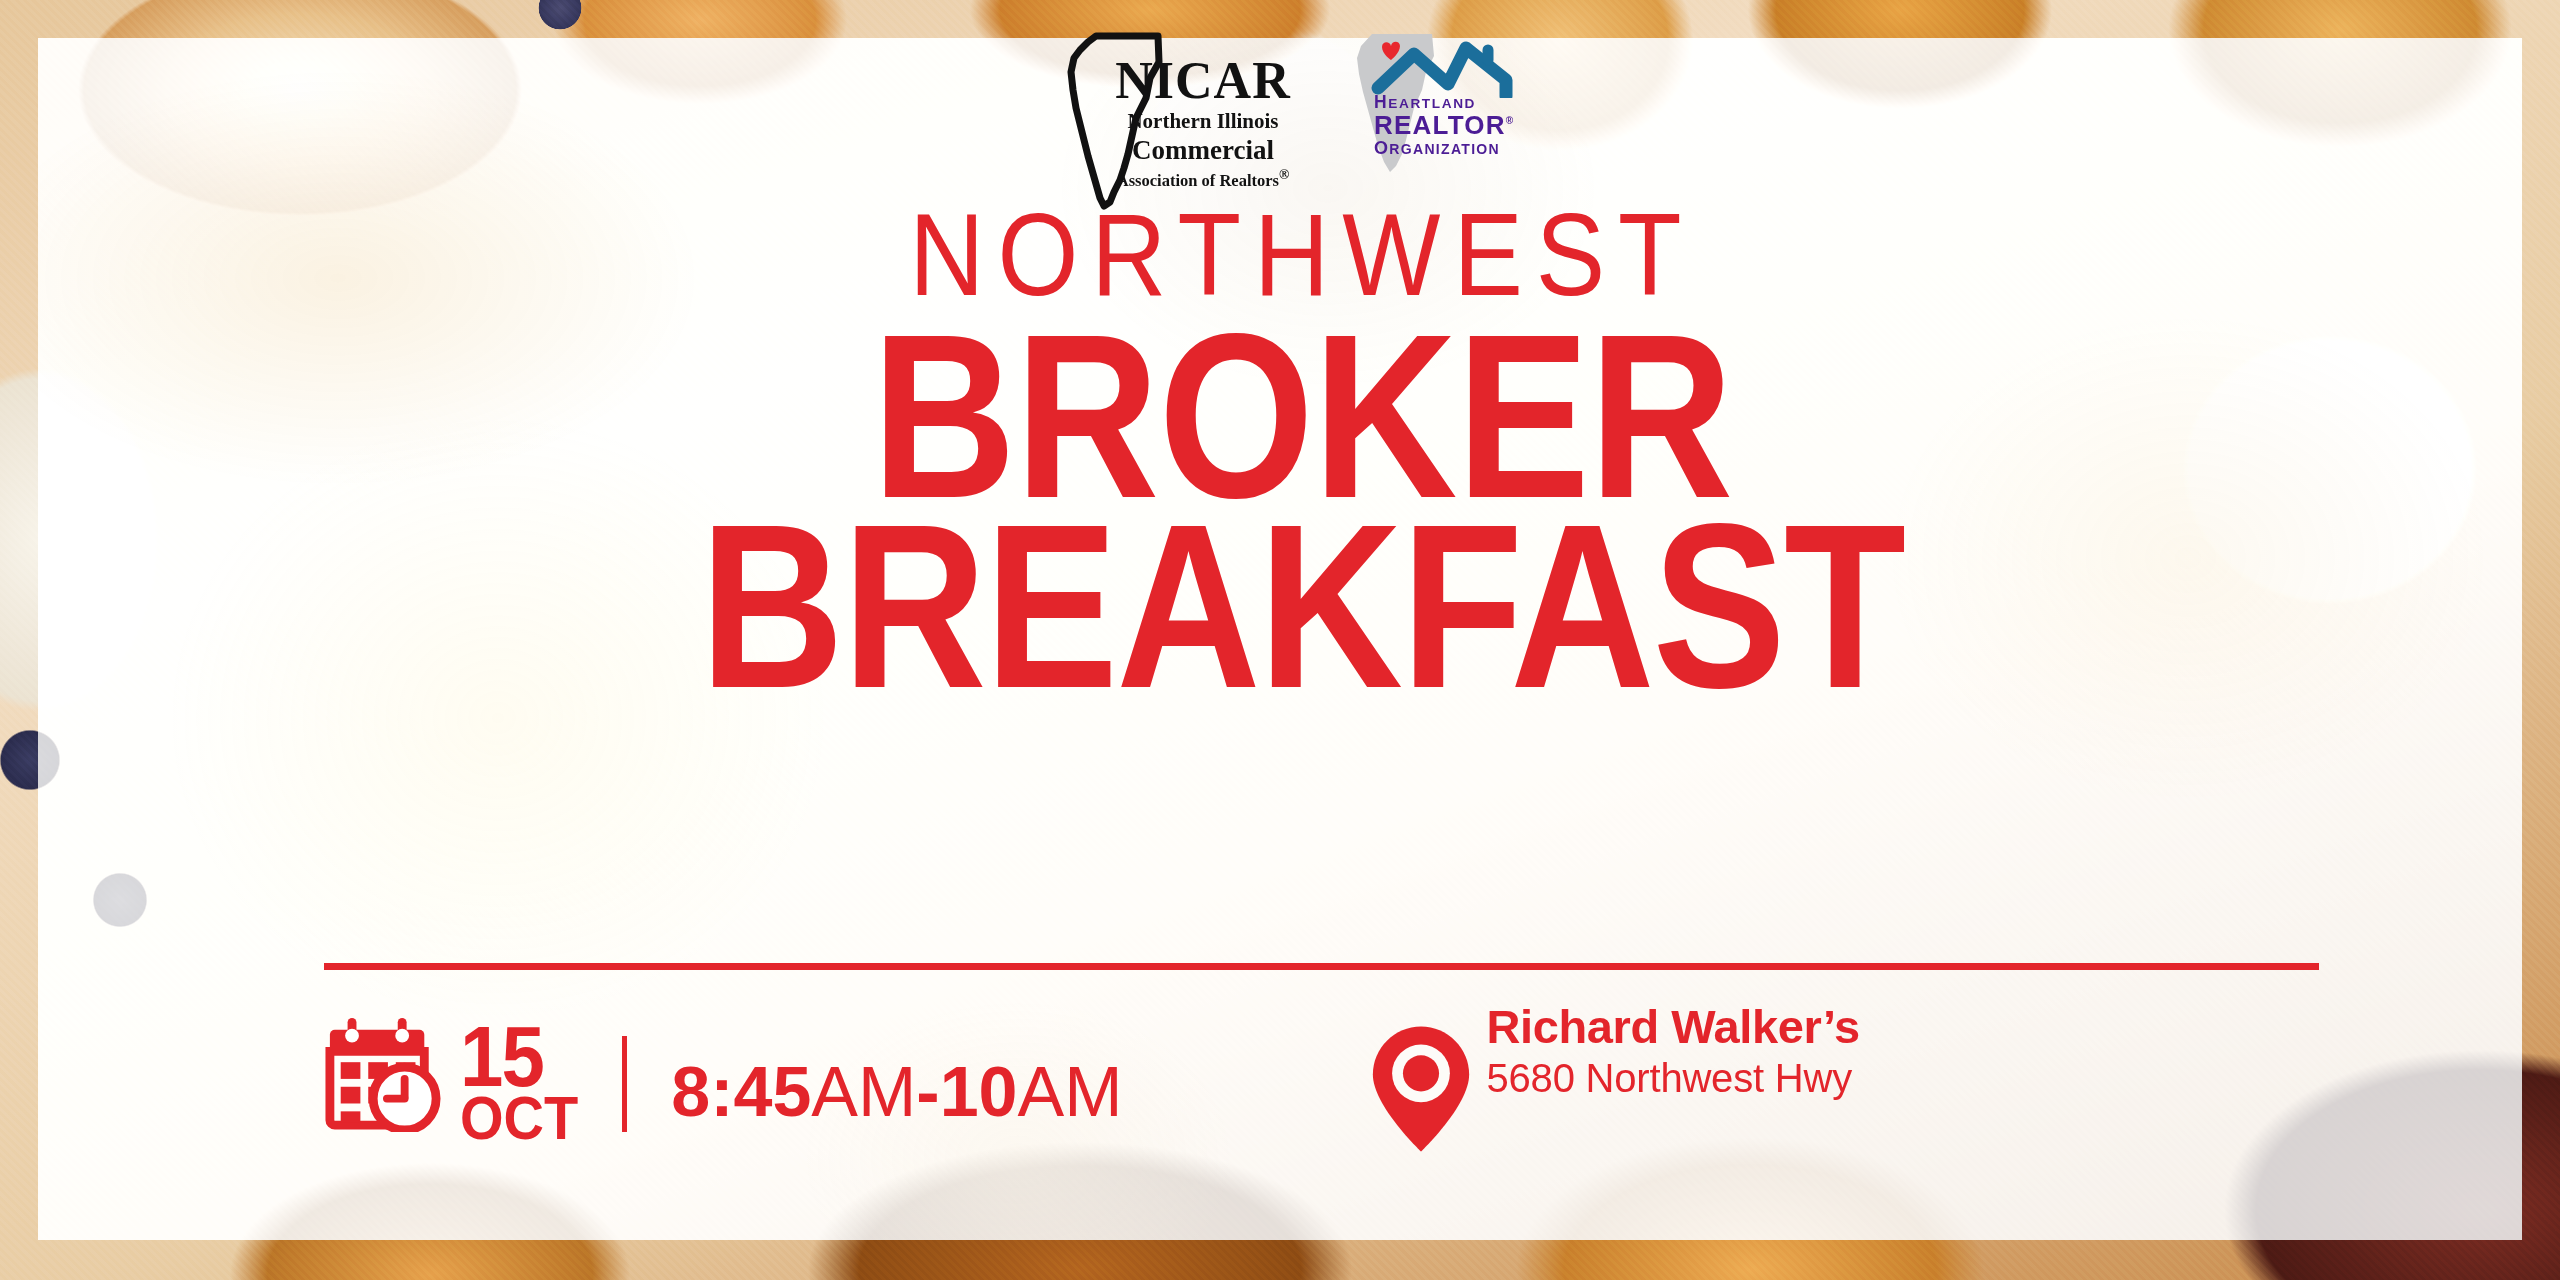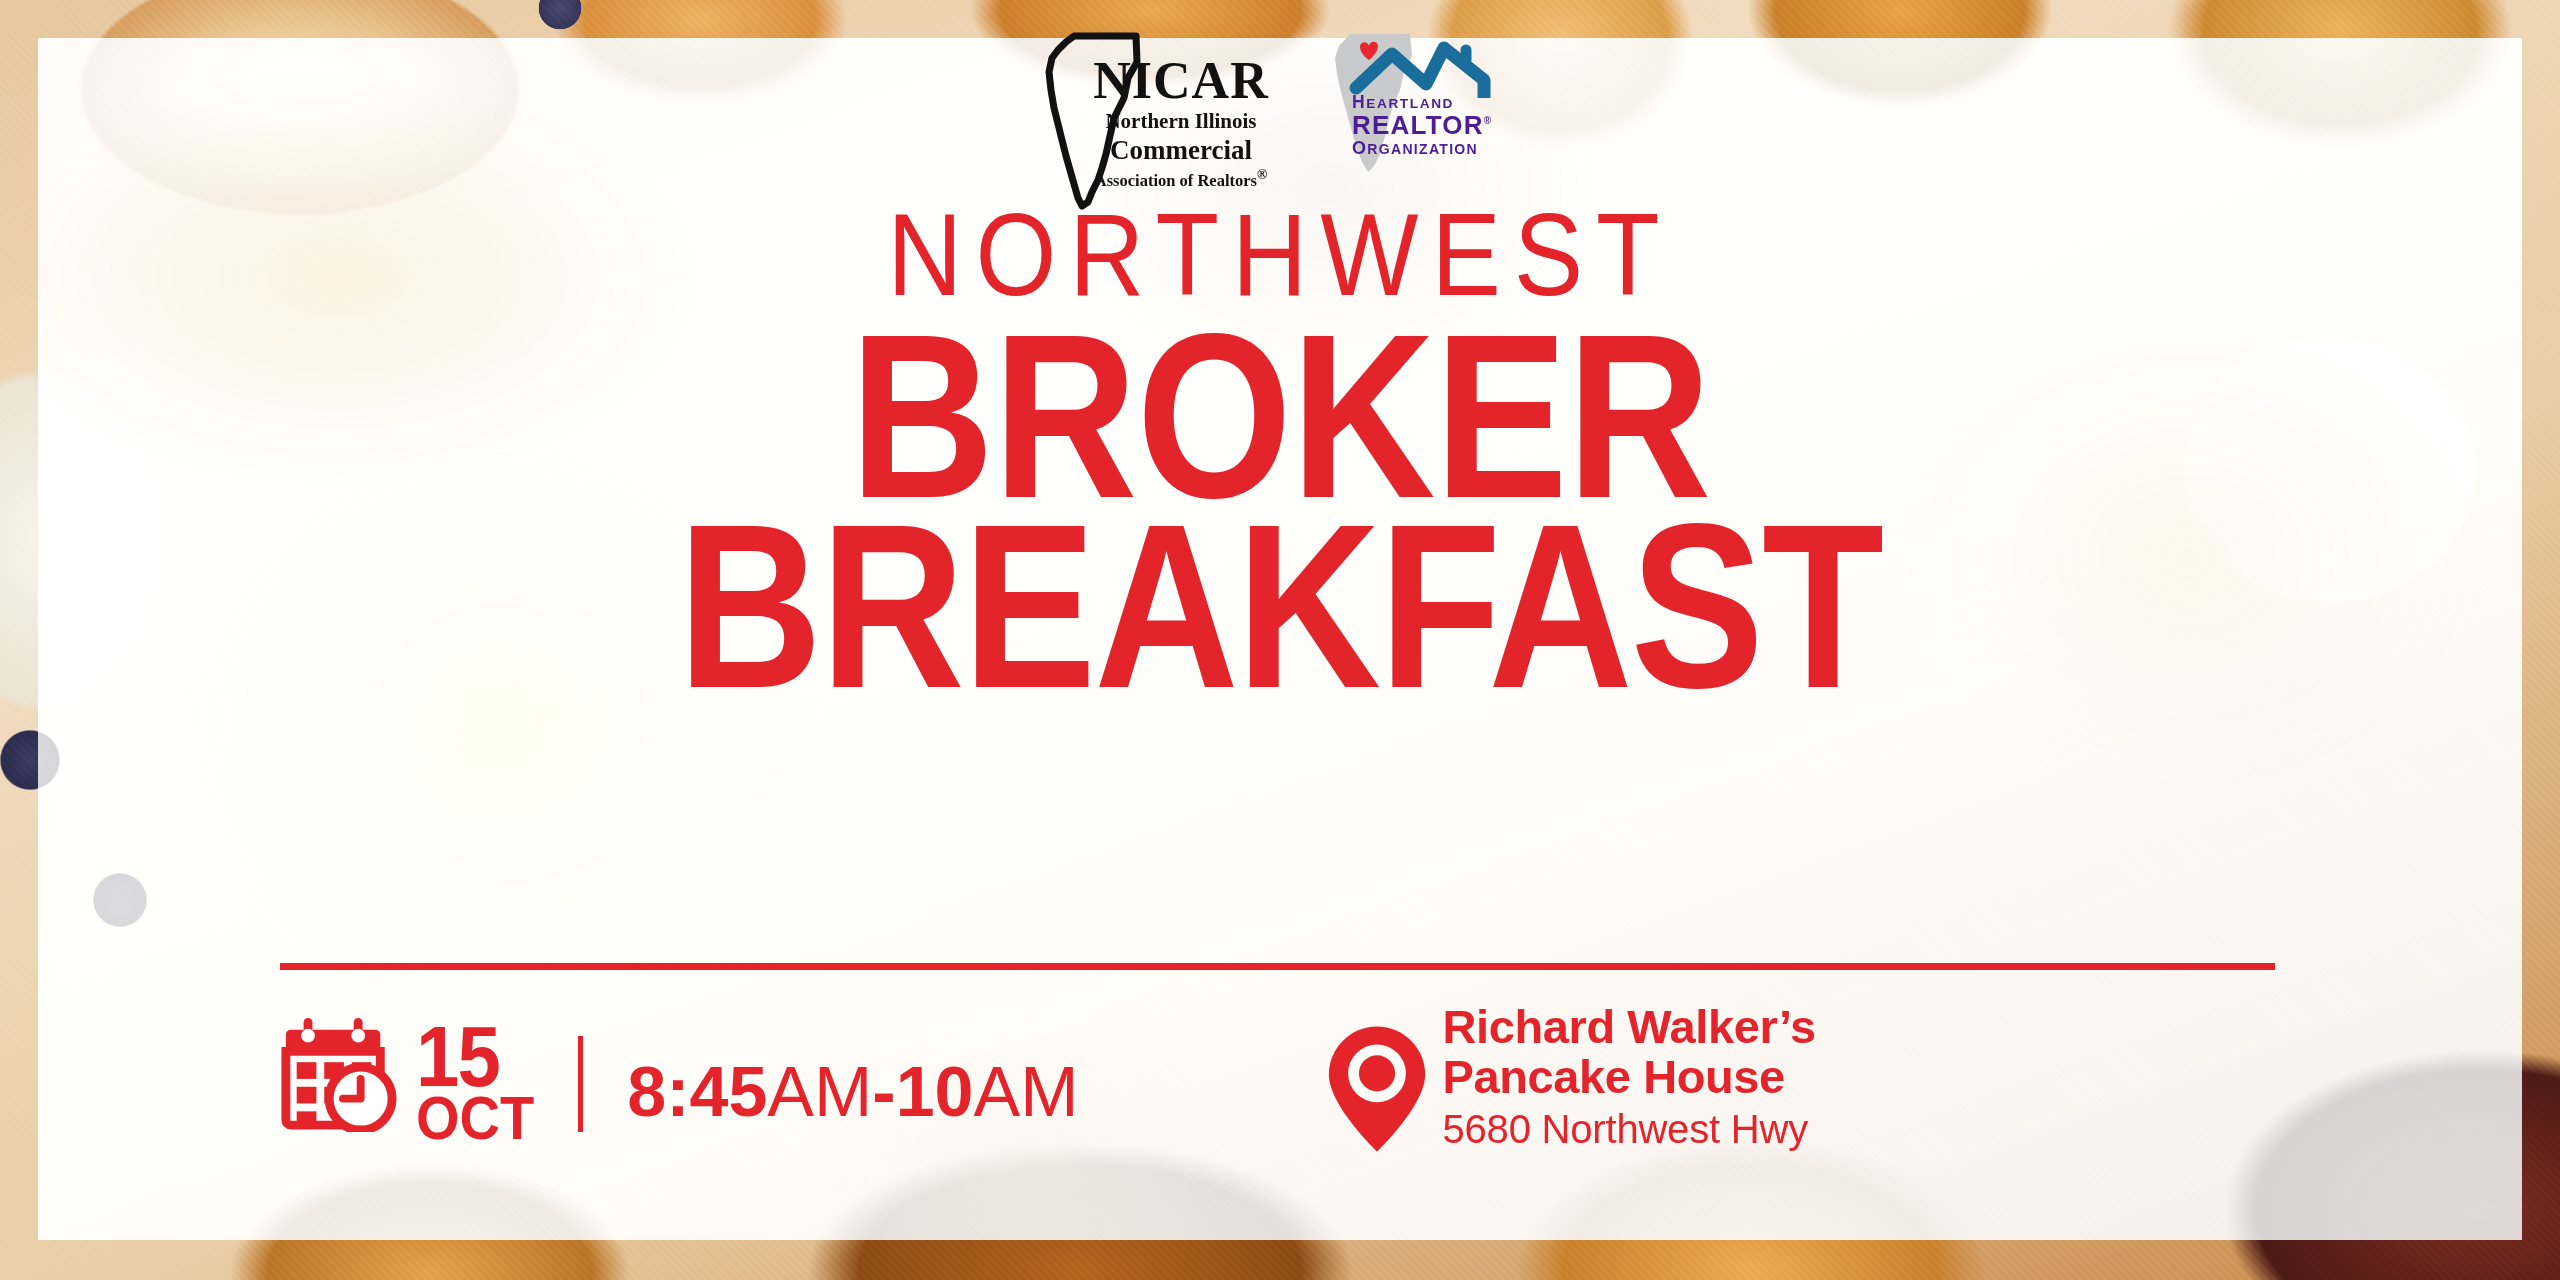--- a/index.html
+++ b/index.html
@@ -76,21 +76,21 @@
     background:
       radial-gradient(ellipse 520px 300px at 300px 240px, rgba(245,226,195,.45) 0%, rgba(245,226,195,0) 70%),
       radial-gradient(ellipse 460px 420px at 460px 680px, rgba(255,250,232,.55) 0%, rgba(255,250,232,0) 72%),
       radial-gradient(ellipse 420px 340px at 2150px 520px, rgba(250,240,220,.40) 0%, rgba(250,240,220,0) 72%),
       radial-gradient(ellipse 380px 280px at 1290px 150px, rgba(240,232,220,.35) 0%, rgba(240,232,220,0) 72%),
       radial-gradient(ellipse 300px 220px at 980px 1120px, rgba(250,244,232,.40) 0%, rgba(250,244,232,0) 72%);
     pointer-events:none;
   }
 
   
-  .content { position:absolute; inset:0; }
+  .content { position:absolute; inset:0;margin-left:44px; }
 
   
   .logos {
     position:absolute; left:0; right:0; top:30px;
     display:flex; justify-content:center; align-items:flex-start;
     gap:72px;
   }
   .logo-nicar { position:relative; width:210px; height:180px; }
   .nicar-il { position:absolute; left:0; top:2px; }
   .nicar-text {
@@ -259,21 +259,20 @@
       </div>
 
       <div class="loc-block">
         <svg class="pin-icon" viewBox="0 0 84 108">
           <path d="M42 2 C20 2 2 20 2 42 C2 68 42 106 42 106 C42 106 82 68 82 42 C82 20 64 2 42 2 Z" fill="#e3252b"></path>
           <circle cx="42" cy="41" r="24" fill="#fdfbf8"></circle>
           <circle cx="42" cy="41" r="15" fill="#e3252b"></circle>
         </svg>
         <div class="loc-text">
           <div class="loc-name">Richard Walker’s</div>
-          <div class="loc-name">Pancake House</div>
           <div class="loc-addr">5680 Northwest Hwy</div>
         </div>
       </div>
 
     </div>
 
   </div>
 </div>
 
 </body></html>

